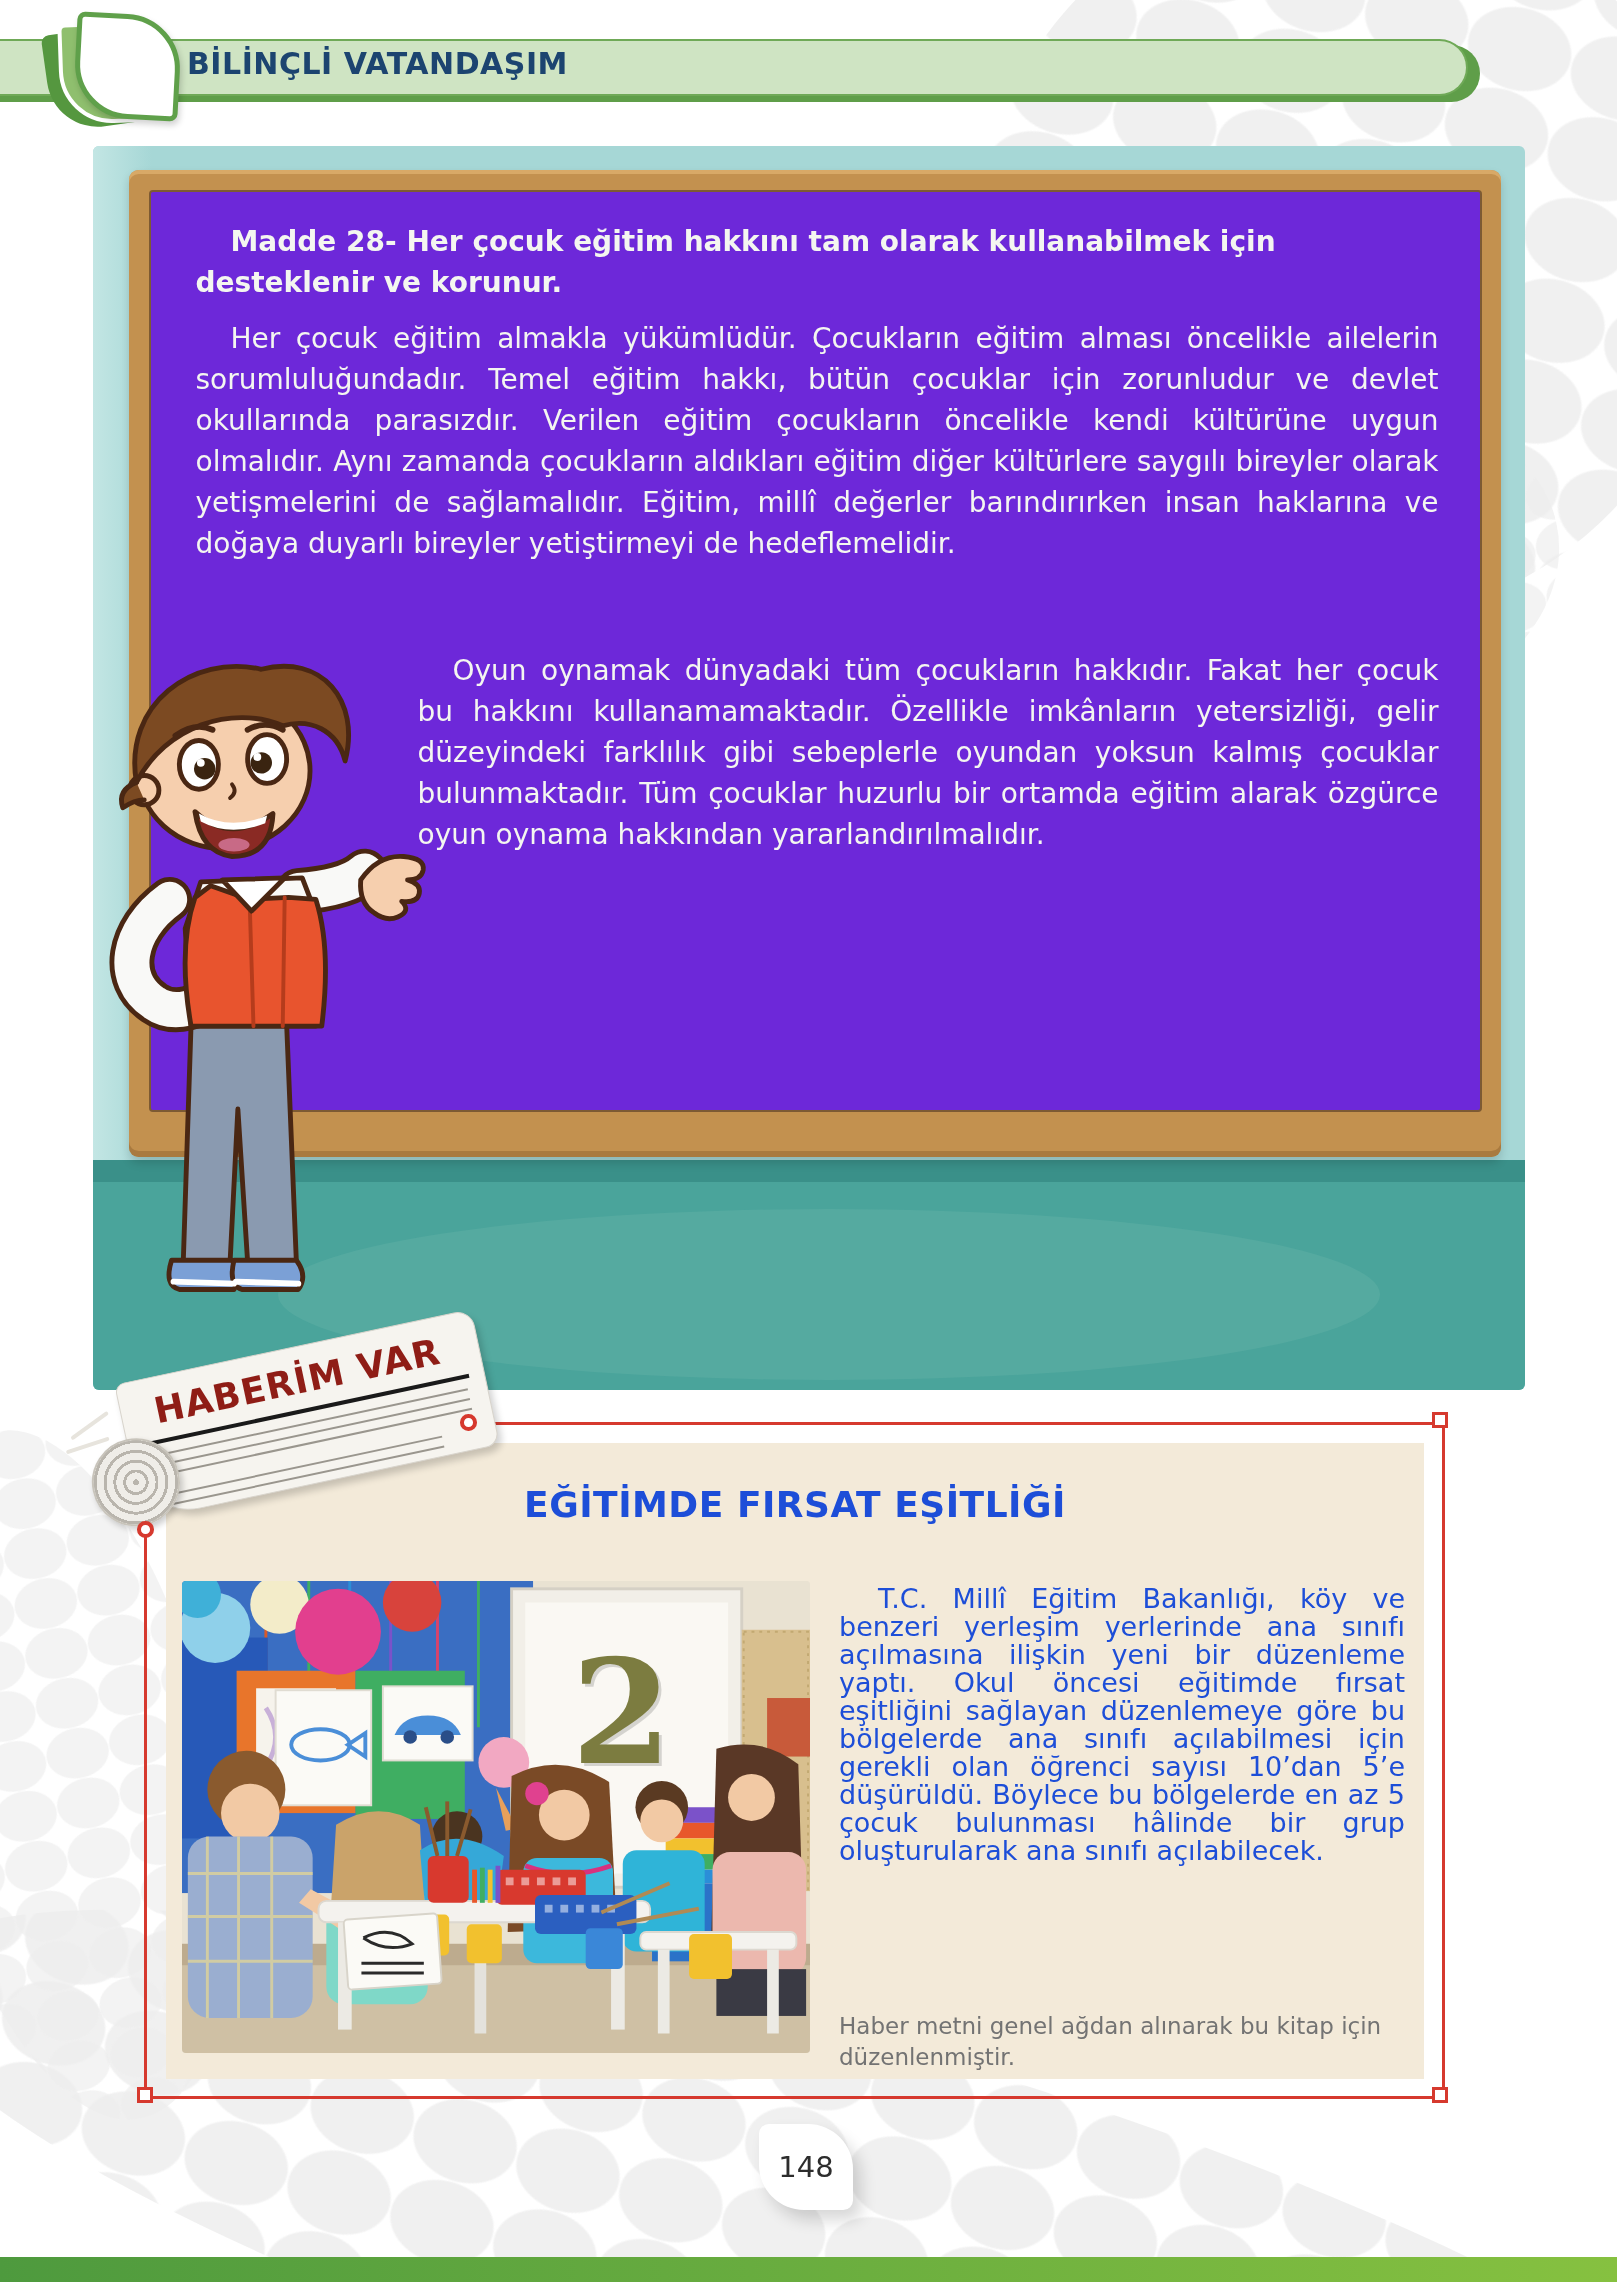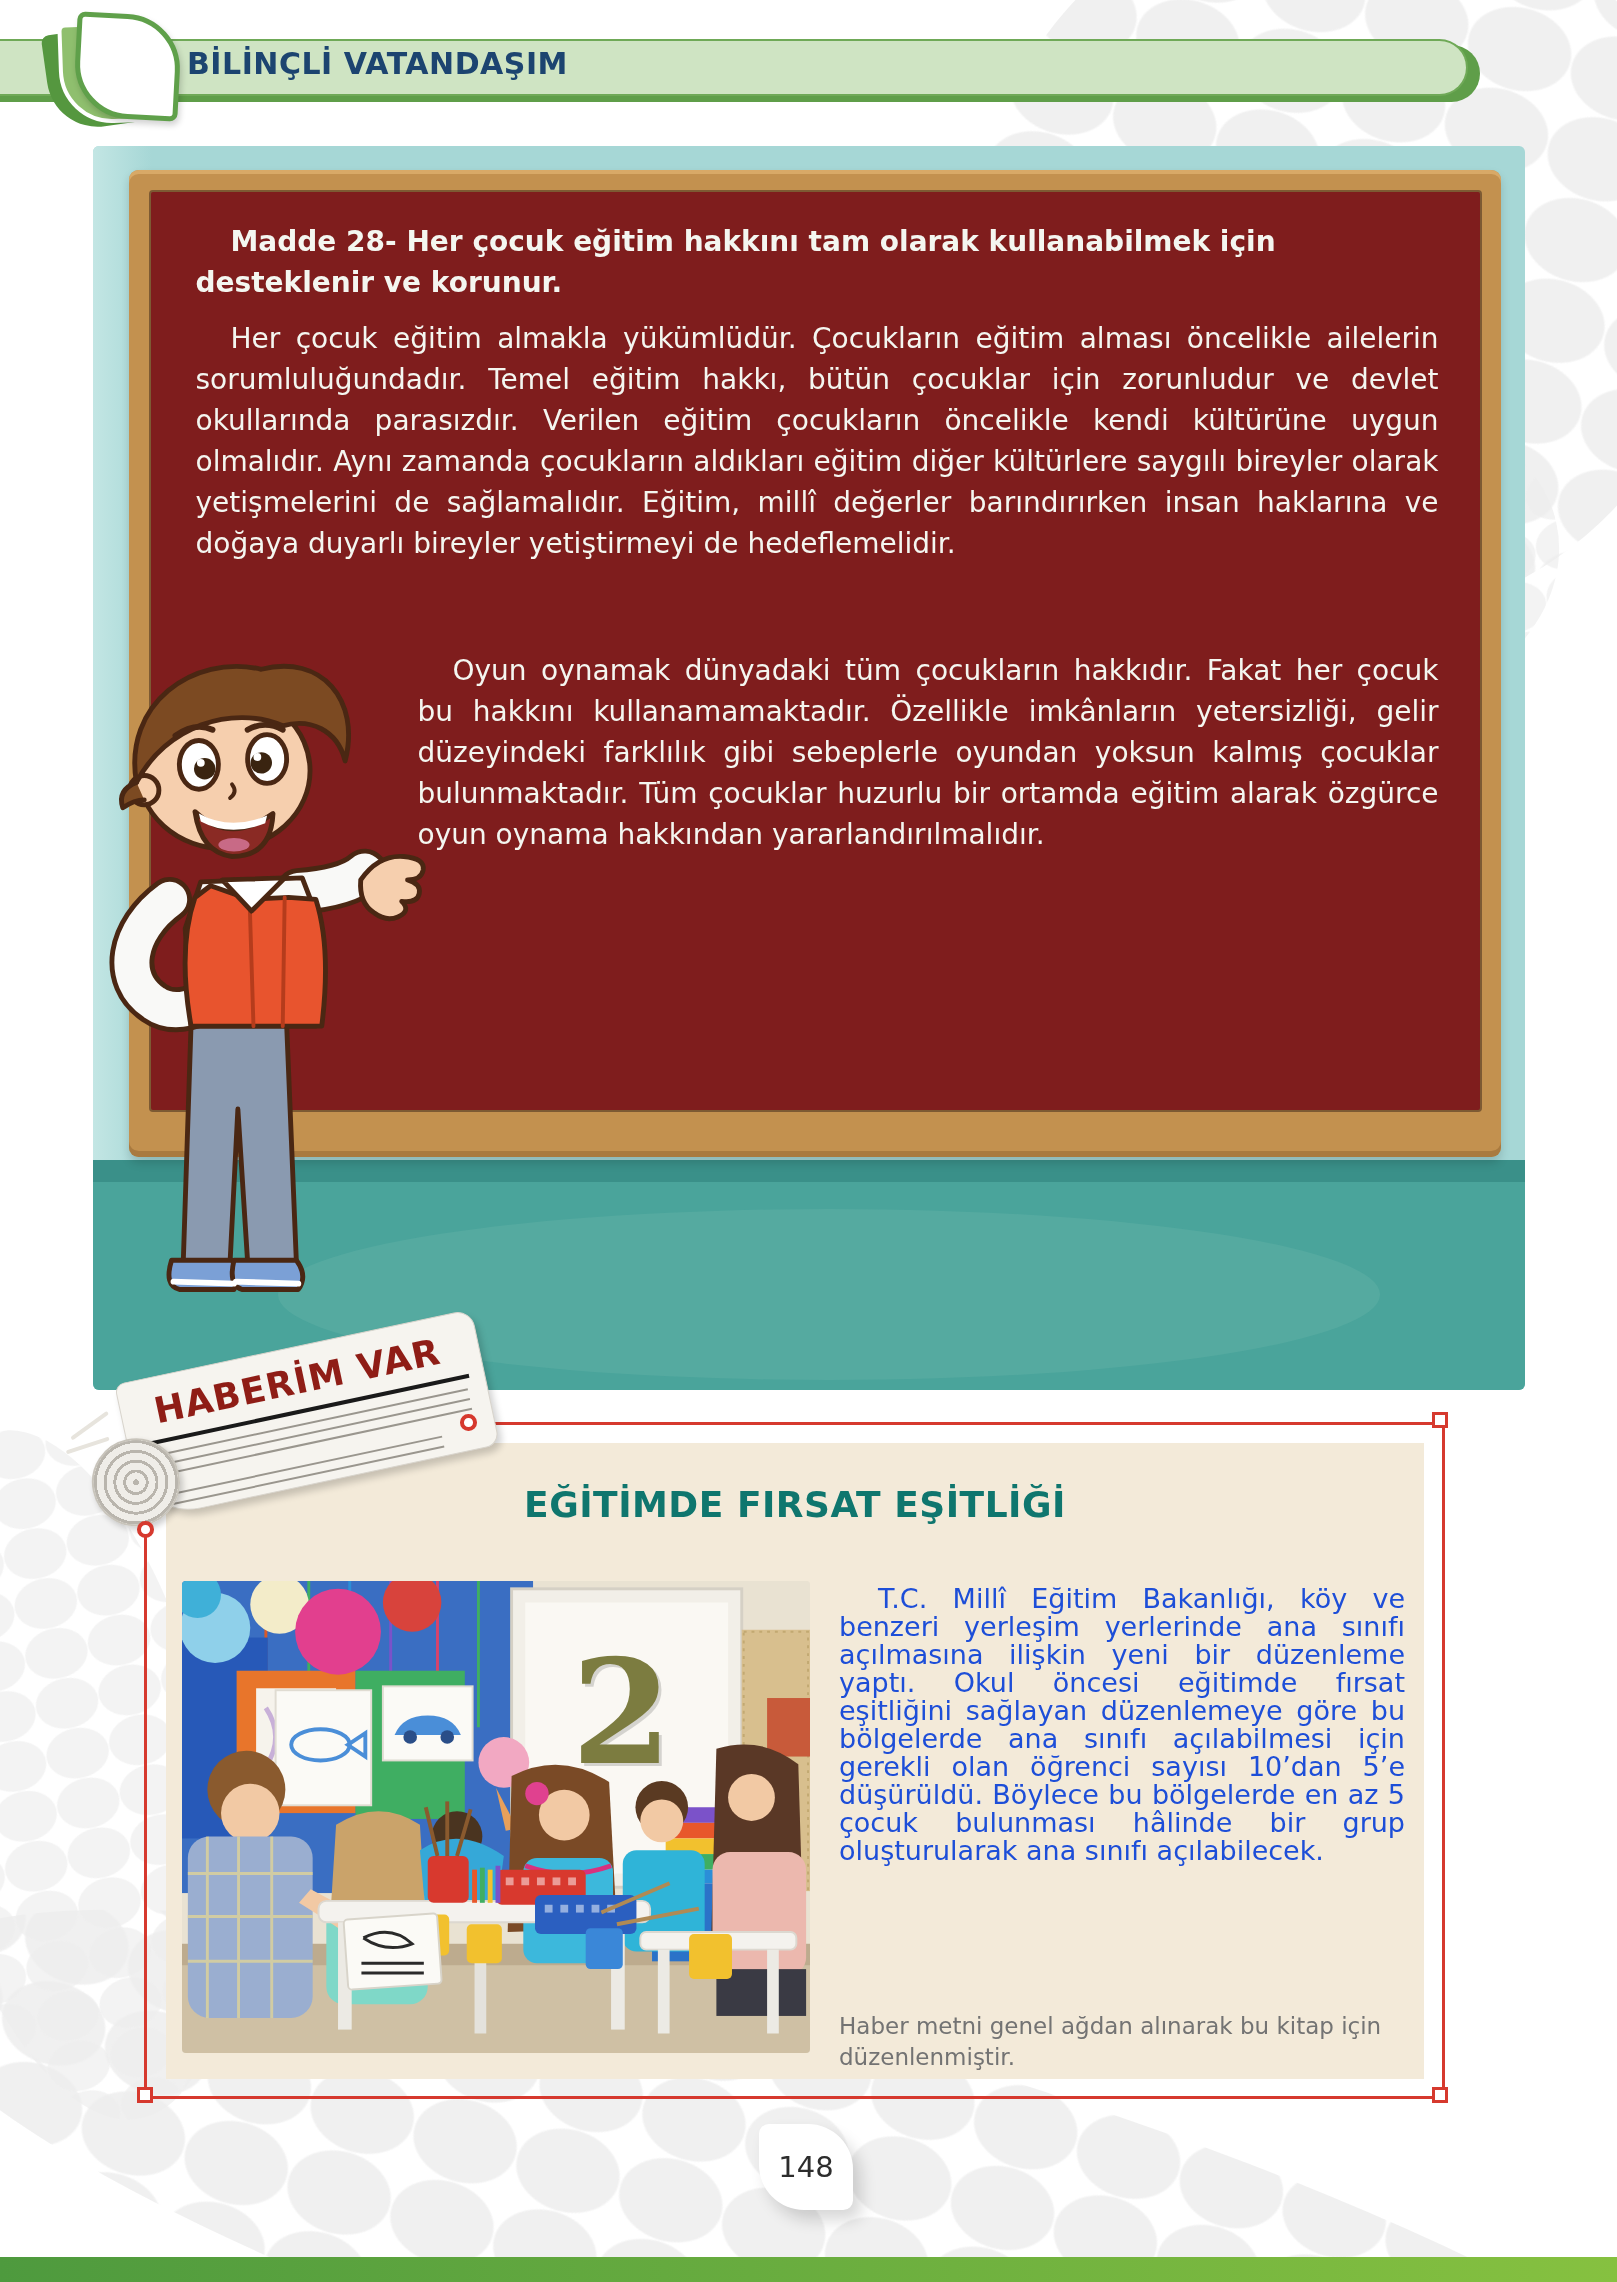--- a/index.html
+++ b/index.html
@@ -23,21 +23,21 @@
   .leaf.front{left:55px;top:13.7px;width:105px;height:105px;background:#ffffff;border:5.9px solid #5fa04a;border-radius:7.8px 55px 7.8px 55px;transform:rotate(3deg);box-shadow:2px 3.9px 5.9px rgba(0,0,0,.18);}
   
   .scene{position:absolute;left:93px;top:146px;width:1432px;height:1244px;background:#a6d7d6;border-radius:5.9px;overflow:hidden;}
   .scene .wall-light{position:absolute;left:0;top:0;width:59px;height:100%;background:linear-gradient(90deg,#c3e6e4,rgba(195,230,228,0));}
   .scene .floor{position:absolute;left:0;top:1014px;width:100%;height:230px;background:#4aa49b;}
   .scene .floor-band{position:absolute;left:0;top:1014px;width:100%;height:21.5px;background:#3a9089;}
   .scene .floor-oval{position:absolute;left:185px;top:1063px;width:1102px;height:171px;background:#55aaa0;border-radius:50%;}
   .board-frame{position:absolute;left:36px;top:24.4px;width:1372px;height:987px;background:#c3914f;border-radius:9.8px;
     box-shadow:inset 0 3.9px 0 #d8a967, inset 0 -5.9px 0 #a97a3f, 0 5.9px 9.8px rgba(0,0,0,.15);box-sizing:border-box;
     padding:19.5px 19.5px 45px 19.5px;}
-  .board-green{width:100%;height:100%;background:#7f1d1d;border:2.9px solid #7d5a33;border-radius:3.9px;box-sizing:border-box;
+  .board-green{width:100%;height:100%;background:#6d28d9;border:2.9px solid #7d5a33;border-radius:3.9px;box-sizing:border-box;
     padding:29px 41px 0 45px;color:#f4f6f0;}
   .board-green p{margin:0;font-size:28px;line-height:41px;text-align:justify;}
   .board-green .btitle{font-weight:bold;text-align:left;}
   .m28-title{text-indent:35px;margin-bottom:15.6px !important;}
   .m28-body{text-indent:35px;}
   .m31-block{margin:86px 0 0 222px;}
   .m31-title{margin:0 0 19.5px 55px !important;}
   .m31-body{text-indent:35px;}
   
   .boy{position:absolute;left:76px;top:636px;width:353px;height:675px;}
@@ -50,21 +50,21 @@
   .np-line{position:absolute;left:15.6px;height:2px;background:#9a968e;width:328px;}
   .np-roll{position:absolute;left:7.8px;top:74px;width:84px;height:84px;border-radius:50%;
     background:repeating-radial-gradient(circle at 50% 50%,#b9b5ad 0 2.9px,#efede8 2.9px 9.8px);
     border:2px solid #c8c4bb;box-shadow:2px 3.9px 5.9px rgba(0,0,0,.2);}
   .np-flick{position:absolute;width:45px;height:3.9px;background:#e7e4dd;border-radius:2.9px;}
   
   .newsbox-border{position:absolute;left:144px;top:1422px;width:1301px;height:677px;border:3.9px solid #d6392e;border-radius:2px;box-sizing:border-box;z-index:4;}
   .knot{position:absolute;width:15.6px;height:15.6px;background:#ffffff;border:3.9px solid #d6392e;box-sizing:border-box;z-index:7;}
   .red-dot{position:absolute;width:16.6px;height:16.6px;background:#ffffff;border:4.9px solid #d6392e;border-radius:50%;box-sizing:border-box;z-index:7;}
   .news-panel{position:absolute;left:166px;top:1443px;width:1258px;height:636px;background:#f3ead9;z-index:5;}
-  .news-headline{position:absolute;left:0px;top:41px;width:100%;text-align:center;font-size:36px;font-weight:bold;color:#0f766e;letter-spacing:0.5px;}
+  .news-headline{position:absolute;left:0px;top:41px;width:100%;text-align:center;font-size:36px;font-weight:bold;color:#1d4ed8;letter-spacing:0.5px;}
   .news-photo{position:absolute;left:15.6px;top:138px;width:628px;height:472px;border-radius:3.9px;overflow:hidden;background:#e9e2d2;}
   .photo-number{position:absolute;left:390px;top:47px;font-size:144px;font-weight:bold;color:#7c7c40;font-family:"DejaVu Serif","Liberation Serif",serif;text-shadow:2.9px 2.9px 0 rgba(0,0,0,.15);}
   .news-body{position:absolute;left:673px;top:142px;width:566px;font-size:27px;line-height:28px;color:#1d4ed8;text-align:justify;text-indent:39px;}
   .news-footnote{position:absolute;left:673px;top:568px;width:566px;font-size:23px;line-height:31px;color:#737373;}
   
   .page-badge{position:absolute;left:759px;top:2124px;width:94px;height:86px;background:#ffffff;
     border-radius:9.8px 45px 9.8px 45px;box-shadow:7.8px 9.8px 15.6px rgba(0,0,0,.16);z-index:3;
     display:flex;align-items:center;justify-content:center;font-size:29px;color:#2d2d2d;}
   .footer-bar{position:absolute;left:0;top:2257px;width:1618px;height:25px;background:linear-gradient(90deg,#4e9a3e,#86c140);}
 </style>

